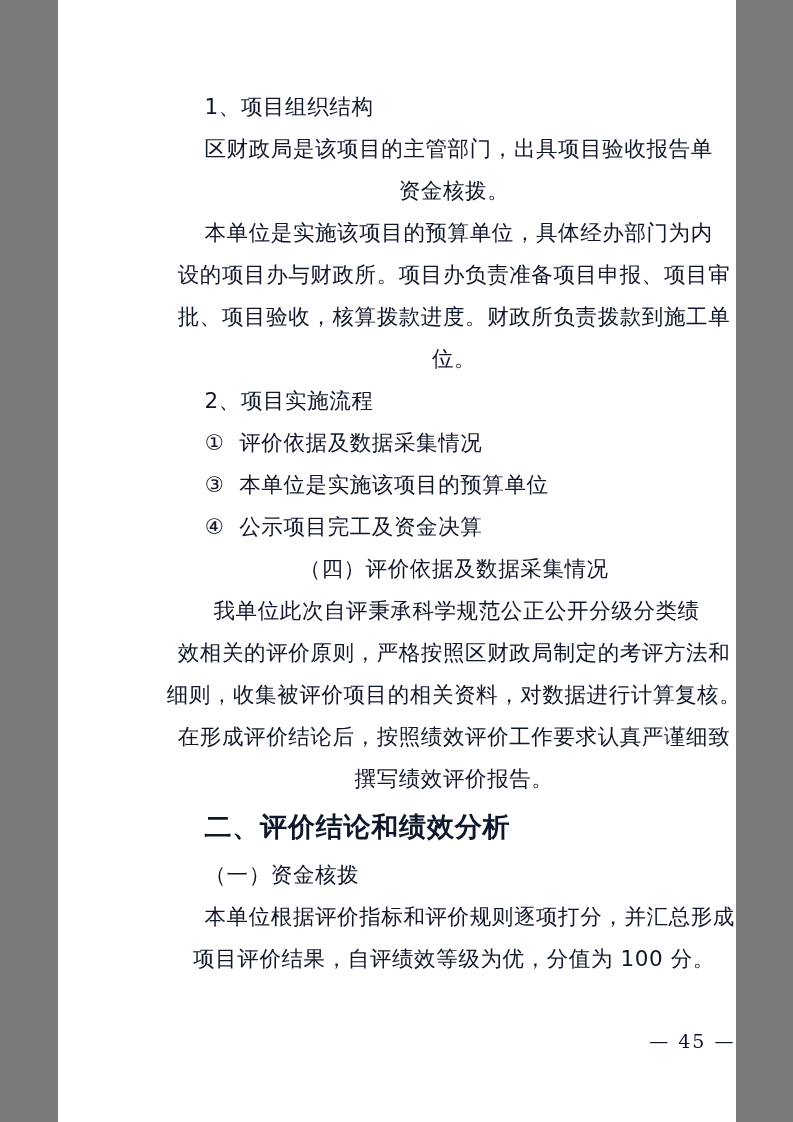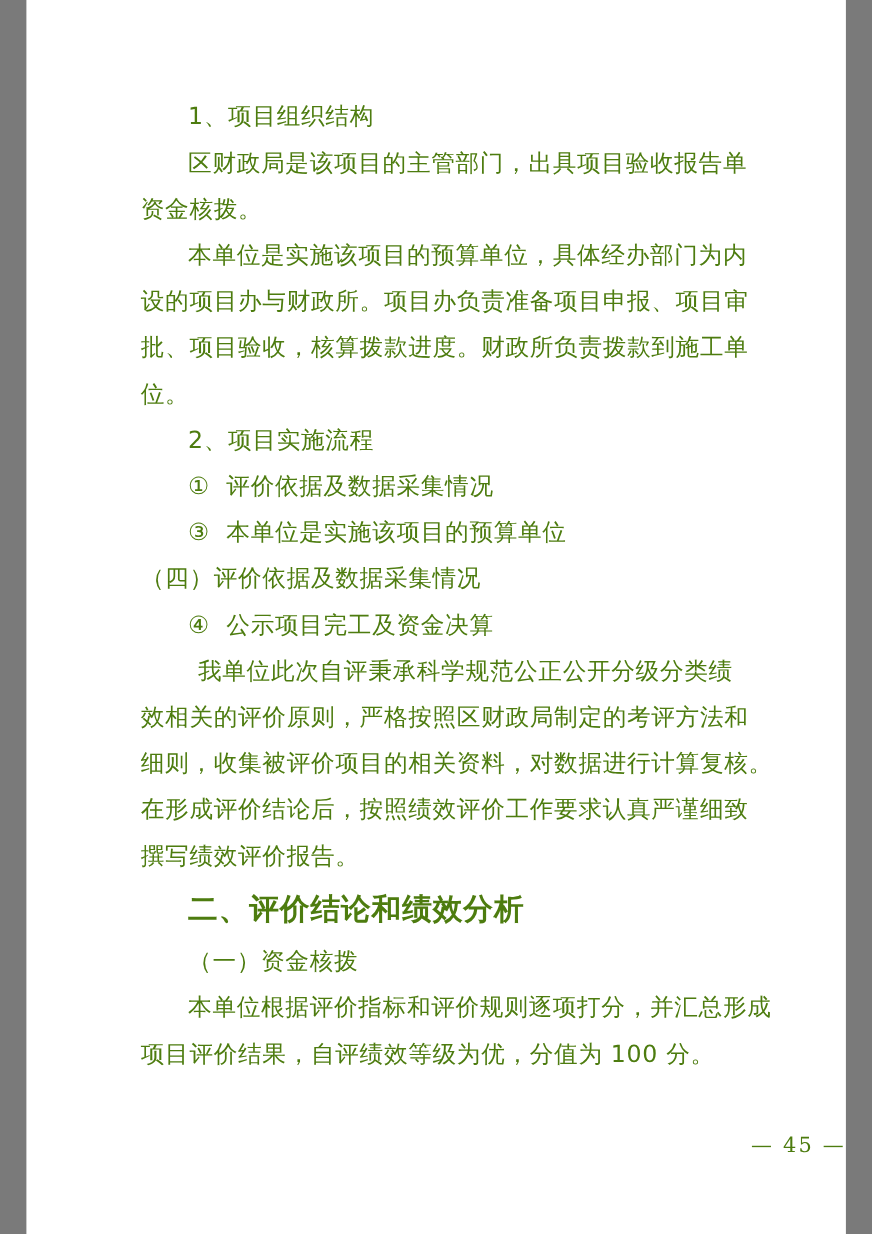--- a/index.html
+++ b/index.html
@@ -2,45 +2,45 @@
 <html><head>
 <meta charset="utf-8">
 <style>
   html, body {
     margin: 0;
     padding: 0;
     background: #7a7a7a;
   }
   .page {
     position: relative;
-    width: 745px;
+    width: 678px;
     height: 1122px;
     background: #ffffff;
     margin: 0 auto;
     box-sizing: border-box;
     overflow: hidden;
     font-family: "DejaVu Sans", "Liberation Sans", sans-serif;
-    color: #4d7c0f;
+    color: #0f172a;
   }
   .content {
     position: absolute;
     left: 104px;
     top: 86px;
     width: 585px;
   }
   .line {
     font-size: 21.5px;
     line-height: 42px;
     letter-spacing: 0.6px;
     white-space: pre;
   }
   .indent1 { text-indent: 43px; }
   .indent2 { text-indent: 52px; }
   .indent-list { text-indent: 43px; }
-  .noindent { text-indent: 0; }
+  .noindent { text-indent: 0; text-align: center; }
   .heading {
     font-weight: bold;
     font-size: 27px;
     line-height: 42px;
     letter-spacing: 0.8px;
     text-indent: 43px;
   }
   .gap-sm { height: 6px; }
   .para { margin: 0; }
   .footer {
@@ -63,22 +63,22 @@
     <p class="line indent1 para">1、项目组织结构</p>
     <p class="line indent1 para">区财政局是该项目的主管部门，出具项目验收报告单</p>
     <p class="line noindent para">资金核拨。</p>
     <p class="line indent1 para">本单位是实施该项目的预算单位，具体经办部门为内</p>
     <p class="line noindent para">设的项目办与财政所。项目办负责准备项目申报、项目审</p>
     <p class="line noindent para">批、项目验收，核算拨款进度。财政所负责拨款到施工单</p>
     <p class="line noindent para">位。</p>
     <p class="line indent1 para">2、项目实施流程</p>
     <p class="line indent-list para">①  评价依据及数据采集情况</p>
     <p class="line indent-list para">③  本单位是实施该项目的预算单位</p>
+    <p class="line indent-list para">④  公示项目完工及资金决算</p>
     <p class="line noindent para">（四）评价依据及数据采集情况</p>
-    <p class="line indent-list para">④  公示项目完工及资金决算</p>
     <p class="line indent2 para">我单位此次自评秉承科学规范公正公开分级分类绩</p>
     <p class="line noindent para">效相关的评价原则，严格按照区财政局制定的考评方法和</p>
     <p class="line noindent para">细则，收集被评价项目的相关资料，对数据进行计算复核。</p>
     <p class="line noindent para">在形成评价结论后，按照绩效评价工作要求认真严谨细致</p>
     <p class="line noindent para">撰写绩效评价报告。</p>
     <div class="gap-sm"></div>
     <p class="heading para">二、评价结论和绩效分析</p>
     <div class="gap-sm"></div>
     <p class="line indent1 para">（一）资金核拨</p>
     <p class="line indent1 para">本单位根据评价指标和评价规则逐项打分，并汇总形成</p>

